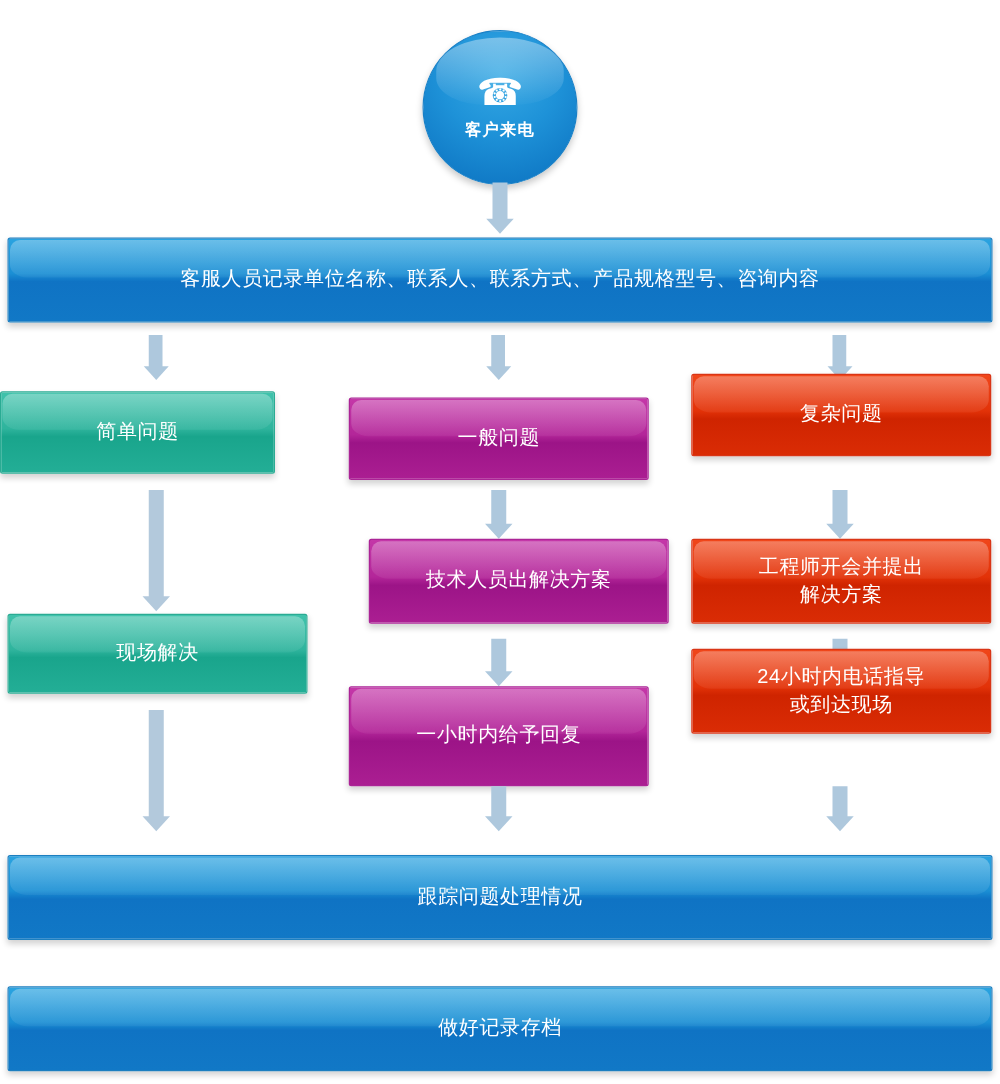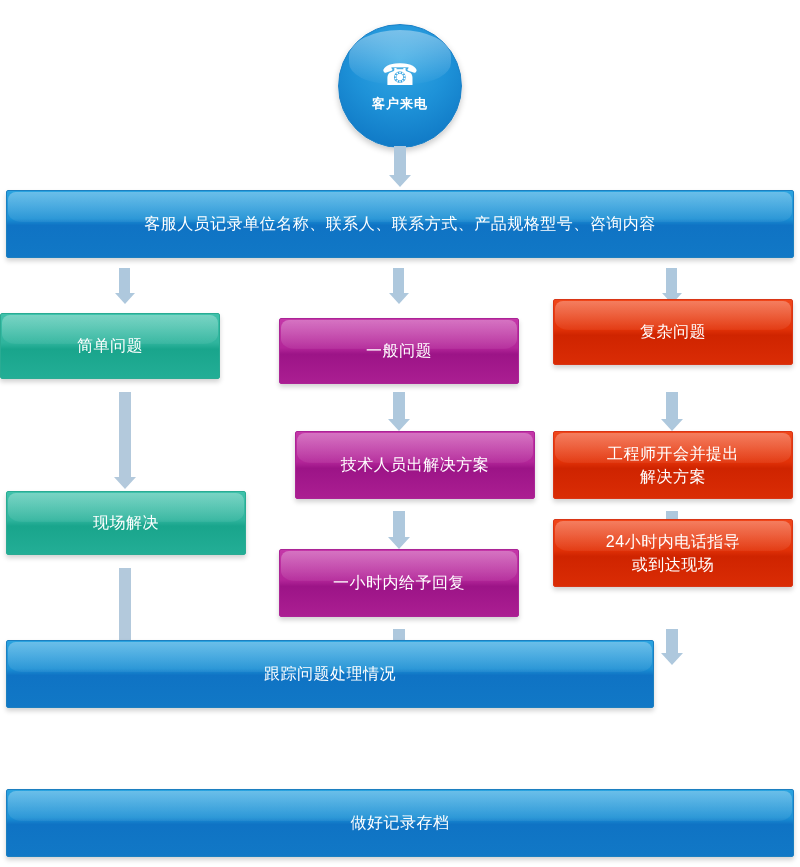--- a/index.html
+++ b/index.html
@@ -208,39 +208,39 @@
       <span class="head"></span>
     </div>
   <div class="arrow" style="left:666px; top:511px; width:12px; height:27px;">
       <span class="head"></span>
     </div>
 
   <div class="node box-teal" style="left:6px; top:491px; width:240px; height:64px;">
     <span class="lbl">现场解决</span>
   </div>
 
-  <div class="node box-magenta" style="left:279px; top:549px; width:240px; height:68px;">
+  <div class="node box-magenta" style="left:279px; top:549px; width:240px; height:80px;">
     <span class="lbl">一小时内给予回复</span>
   </div>
   <div class="node box-red" style="left:553px; top:519px; width:240px; height:68px;">
     <span class="lbl">24小时内电话指导
 或到达现场</span>
   </div>
 
   <div class="arrow teal" style="left:119px; top:568px; width:12px; height:86px;">
       <span class="head"></span>
     </div>
   <div class="arrow" style="left:393px; top:629px; width:12px; height:25px;">
       <span class="head"></span>
     </div>
   <div class="arrow" style="left:666px; top:629px; width:12px; height:25px;">
       <span class="head"></span>
     </div>
 
-  <div class="node bar-blue" style="left:6px; top:640px; width:648px; height:68px;">
+  <div class="node bar-blue" style="left:6px; top:684px; width:788px; height:68px;">
     <span class="lbl">跟踪问题处理情况</span>
   </div>
 
   <div class="node bar-blue" style="left:6px; top:789px; width:788px; height:68px;">
     <span class="lbl">做好记录存档</span>
   </div>
 
 </div>
 
 </body></html>

